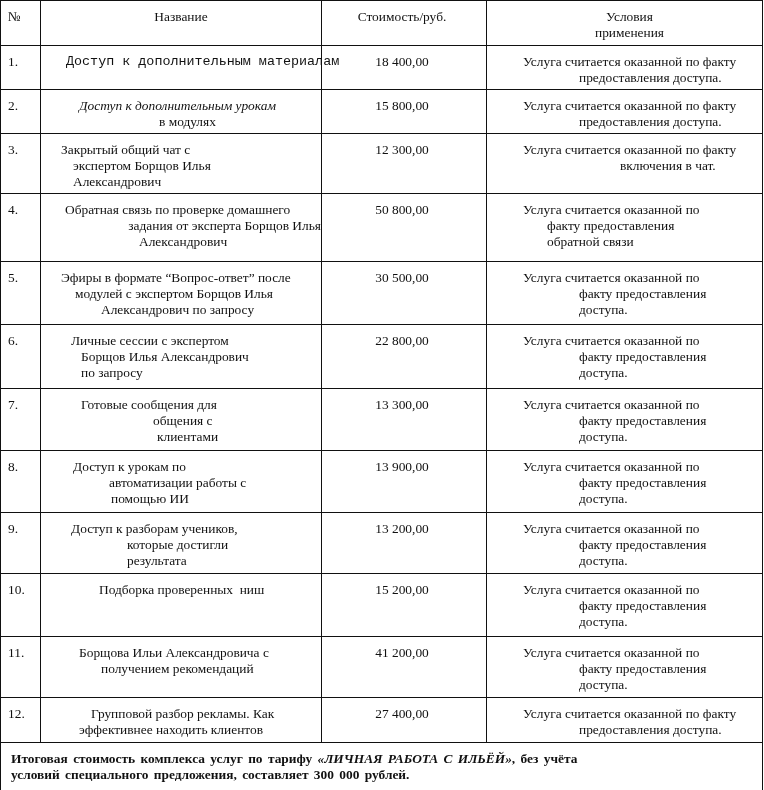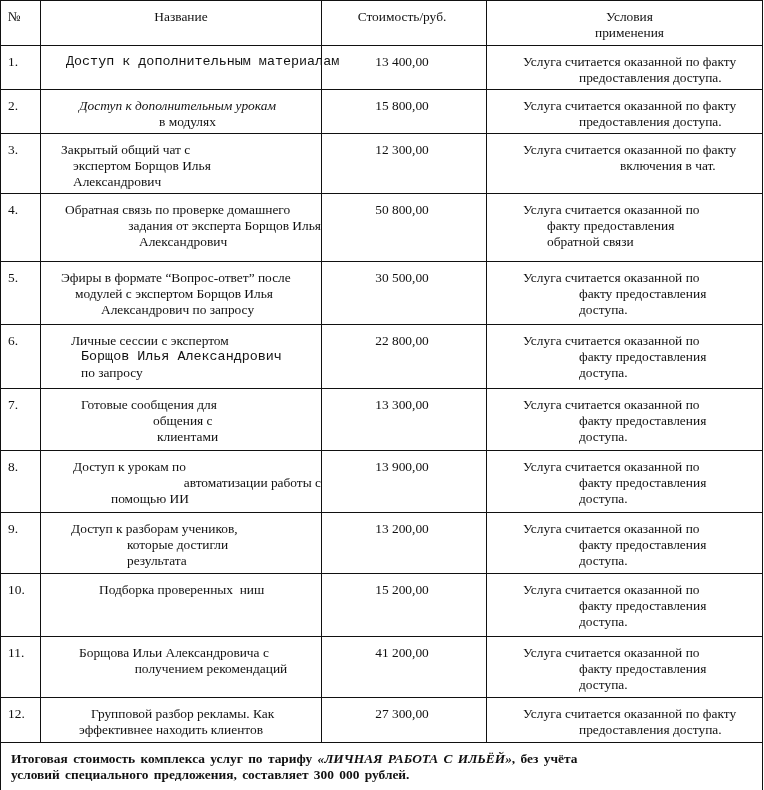--- a/index.html
+++ b/index.html
@@ -30,21 +30,21 @@
       <span class="line">Условия</span>
       <span class="line">применения</span>
     </div>
   </div>
   <div id="rows">
       <div class="row" style="height: 44px;">
         <div class="cell c1">1.</div>
         <div class="cell c2">
           <span class="line" style="padding-left: 25px; font-family: Liberation Mono, monospace;">Доступ к дополнительным материалам</span>
         </div>
-        <div class="cell c3">13 400,00</div>
+        <div class="cell c3">18 400,00</div>
         <div class="cell c4">
           <span class="line" style="padding-left: 36px;">Услуга считается оказанной по факту</span>
           <span class="line" style="padding-left: 92px;">предоставления доступа.</span>
         </div>
       </div>
       <div class="row" style="height: 44px;">
         <div class="cell c1">2.</div>
         <div class="cell c2">
           <span class="line" style="padding-left: 38px; font-style: italic;">Доступ к дополнительным урокам</span>
           <span class="line" style="padding-left: 118px;">в модулях</span>
@@ -93,21 +93,21 @@
         <div class="cell c4">
           <span class="line" style="padding-left: 36px;">Услуга считается оказанной по</span>
           <span class="line" style="padding-left: 92px;">факту предоставления</span>
           <span class="line" style="padding-left: 92px;">доступа.</span>
         </div>
       </div>
       <div class="row" style="height: 64px;">
         <div class="cell c1">6.</div>
         <div class="cell c2">
           <span class="line" style="padding-left: 30px;">Личные сессии с экспертом</span>
-          <span class="line" style="padding-left: 40px; font-family: Liberation Mono, monospace;">Борщов Илья Александрович</span>
+          <span class="line" style="padding-left: 40px;">Борщов Илья Александрович</span>
           <span class="line" style="padding-left: 40px;">по запросу</span>
         </div>
         <div class="cell c3">22 800,00</div>
         <div class="cell c4">
           <span class="line" style="padding-left: 36px;">Услуга считается оказанной по</span>
           <span class="line" style="padding-left: 92px;">факту предоставления</span>
           <span class="line" style="padding-left: 92px;">доступа.</span>
         </div>
       </div>
       <div class="row" style="height: 62px;">
@@ -121,21 +121,21 @@
         <div class="cell c4">
           <span class="line" style="padding-left: 36px;">Услуга считается оказанной по</span>
           <span class="line" style="padding-left: 92px;">факту предоставления</span>
           <span class="line" style="padding-left: 92px;">доступа.</span>
         </div>
       </div>
       <div class="row" style="height: 62px;">
         <div class="cell c1">8.</div>
         <div class="cell c2">
           <span class="line" style="padding-left: 32px;">Доступ к урокам по</span>
-          <span class="line" style="padding-left: 68px; text-align: right;">автоматизации работы с</span>
+          <span class="line" style="padding-left: 68px;">автоматизации работы с</span>
           <span class="line" style="padding-left: 70px;">помощью ИИ</span>
         </div>
         <div class="cell c3">13 900,00</div>
         <div class="cell c4">
           <span class="line" style="padding-left: 36px;">Услуга считается оказанной по</span>
           <span class="line" style="padding-left: 92px;">факту предоставления</span>
           <span class="line" style="padding-left: 92px;">доступа.</span>
         </div>
       </div>
       <div class="row" style="height: 61px;">
@@ -161,36 +161,36 @@
         <div class="cell c4">
           <span class="line" style="padding-left: 36px;">Услуга считается оказанной по</span>
           <span class="line" style="padding-left: 92px;">факту предоставления</span>
           <span class="line" style="padding-left: 92px;">доступа.</span>
         </div>
       </div>
       <div class="row" style="height: 61px;">
         <div class="cell c1">11.</div>
         <div class="cell c2">
           <span class="line" style="padding-left: 38px;">Борщова Ильи Александровича с</span>
-          <span class="line" style="padding-left: 60px; text-align: center;">получением рекомендаций</span>
+          <span class="line" style="padding-left: 60px;">получением рекомендаций</span>
         </div>
         <div class="cell c3">41 200,00</div>
         <div class="cell c4">
           <span class="line" style="padding-left: 36px;">Услуга считается оказанной по</span>
           <span class="line" style="padding-left: 92px;">факту предоставления</span>
           <span class="line" style="padding-left: 92px;">доступа.</span>
         </div>
       </div>
       <div class="row" style="height: 45px;">
         <div class="cell c1">12.</div>
         <div class="cell c2">
           <span class="line" style="padding-left: 50px;">Групповой разбор рекламы. Как</span>
           <span class="line" style="padding-left: 38px;">эффективнее находить клиентов</span>
         </div>
-        <div class="cell c3">27 300,00</div>
+        <div class="cell c3">27 400,00</div>
         <div class="cell c4">
           <span class="line" style="padding-left: 36px;">Услуга считается оказанной по факту</span>
           <span class="line" style="padding-left: 92px;">предоставления доступа.</span>
         </div>
       </div>
     </div>
   <div class="total">
     <div>
       <span>Итоговая стоимость комплекса услуг по тарифу </span><i>«ЛИЧНАЯ РАБОТА С ИЛЬЁЙ»</i><span>, без учёта</span>
     </div>

